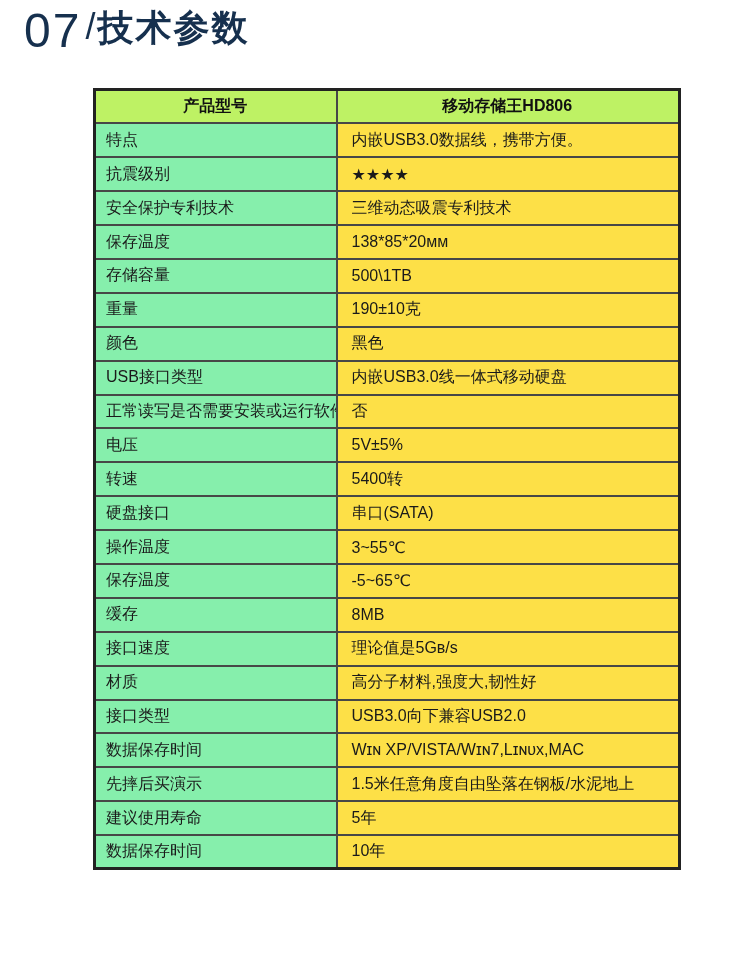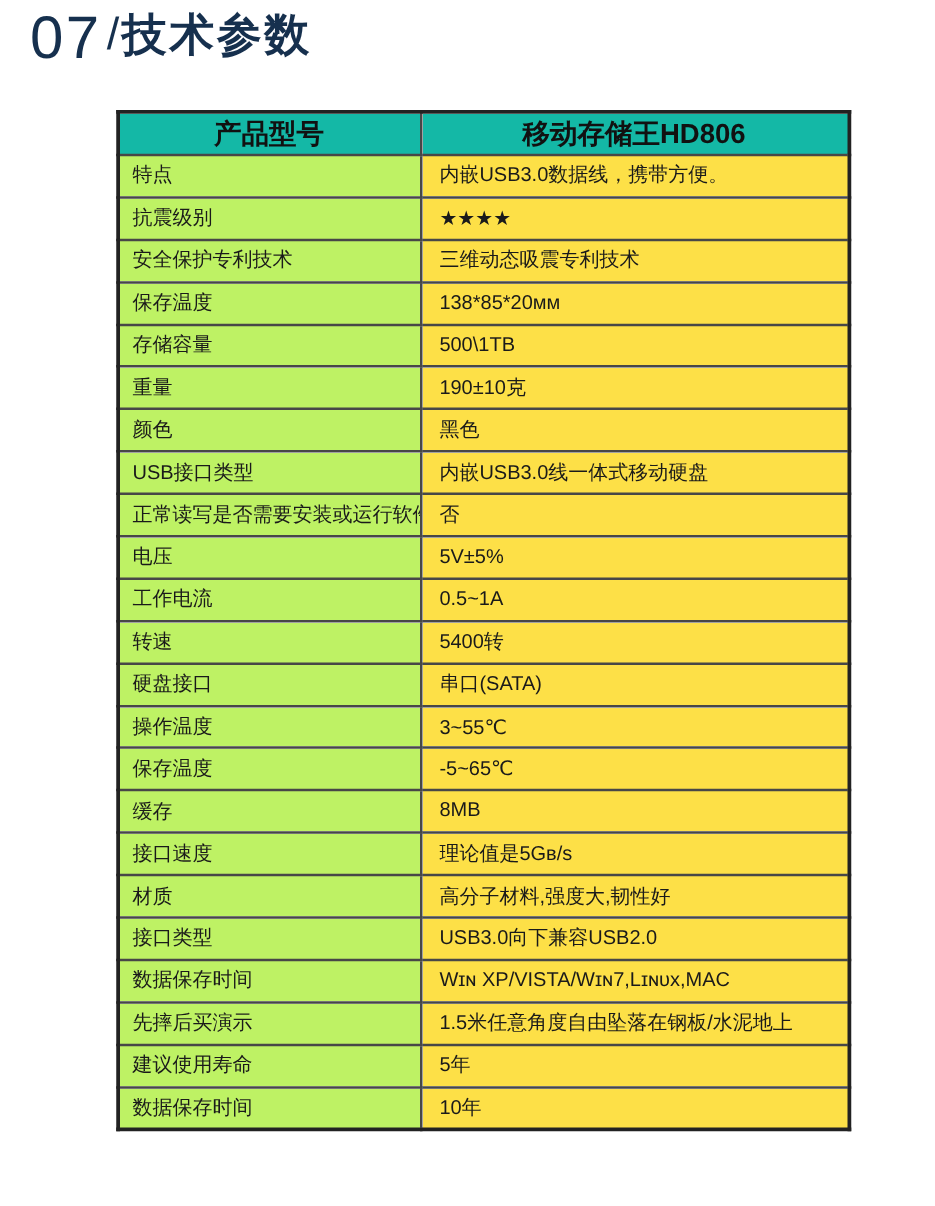--- a/index.html
+++ b/index.html
@@ -44,33 +44,33 @@
     height: 33.9px;
     font-size: 16px;
     color: #1a1a1a;
     vertical-align: middle;
     overflow: hidden;
     white-space: nowrap;
   }
   .spec-table col.c1 { width: 242px; }
   .spec-table col.c2 { width: 343px; }
   .spec-table td.label {
-    background: #bef264;
+    background: #86efac;
     padding-left: 10px;
     text-align: left;
   }
   .spec-table td.value {
     background: #fde047;
     padding-left: 14px;
     text-align: left;
   }
   .spec-table tr.header-row td {
-    background: #14b8a6;
+    background: #bef264;
     font-weight: 700;
-    font-size: 22px;
+    font-size: 16px;
     text-align: center;
     padding-left: 0;
     color: #111111;
   }
 </style>
 </head>
 <body>
 
 <div class="page">
 
@@ -124,24 +124,20 @@
       </tr>
       <tr>
         <td class="label">正常读写是否需要安装或运行软件</td>
         <td class="value">否</td>
       </tr>
       <tr>
         <td class="label">电压</td>
         <td class="value">5V±5%</td>
       </tr>
       <tr>
-        <td class="label">工作电流</td>
-        <td class="value">0.5~1A</td>
-      </tr>
-      <tr>
         <td class="label">转速</td>
         <td class="value">5400转</td>
       </tr>
       <tr>
         <td class="label">硬盘接口</td>
         <td class="value">串口(SATA)</td>
       </tr>
       <tr>
         <td class="label">操作温度</td>
         <td class="value">3~55℃</td>

